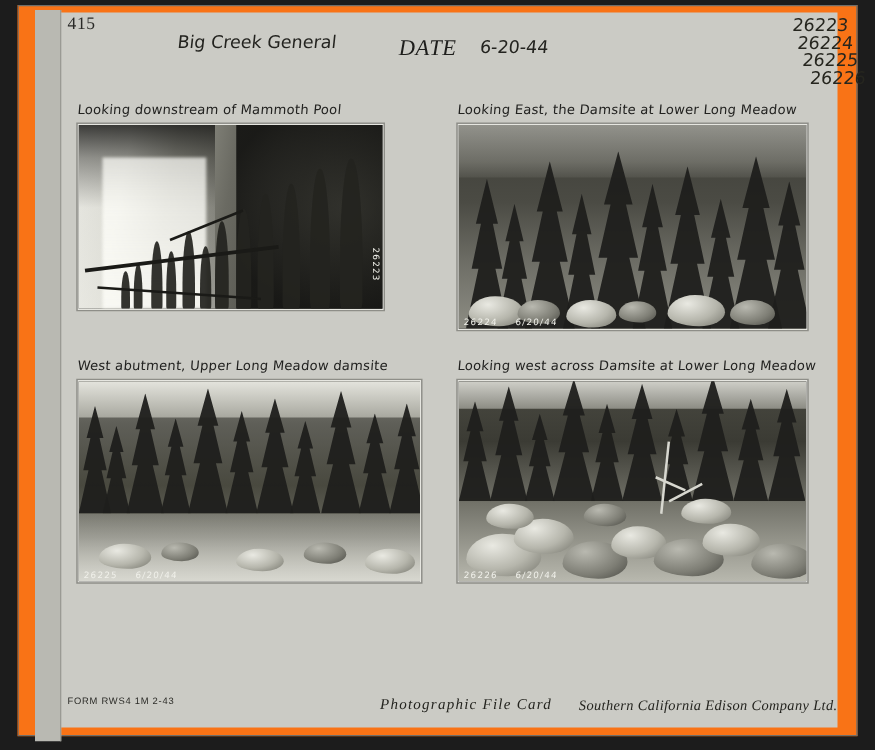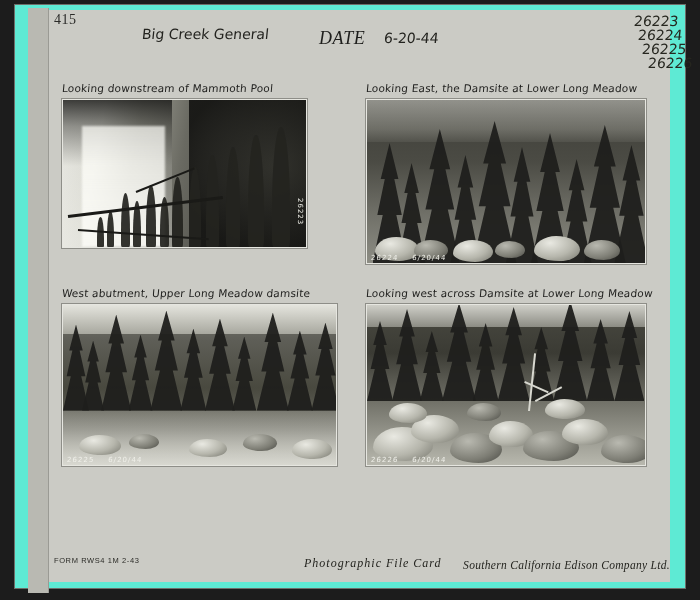--- a/index.html
+++ b/index.html
@@ -19,21 +19,21 @@
     left: 0; top: 0;
     width: 700px; height: 600px;
     background: #1c1c1c;
   }
   .card {
     position: absolute;
     left: 14px;
     top: 4px;
     width: 672px;
     height: 585px;
-    background: #5eead4;
+    background: #f97316;
     box-shadow: 0 0 0 1px #6e6e6a inset;
   }
   .card-inner {
     position: absolute;
     left: 18px;
     top: 6px;
     width: 638px;
     height: 572px;
     background: #cbcbc5;
   }

